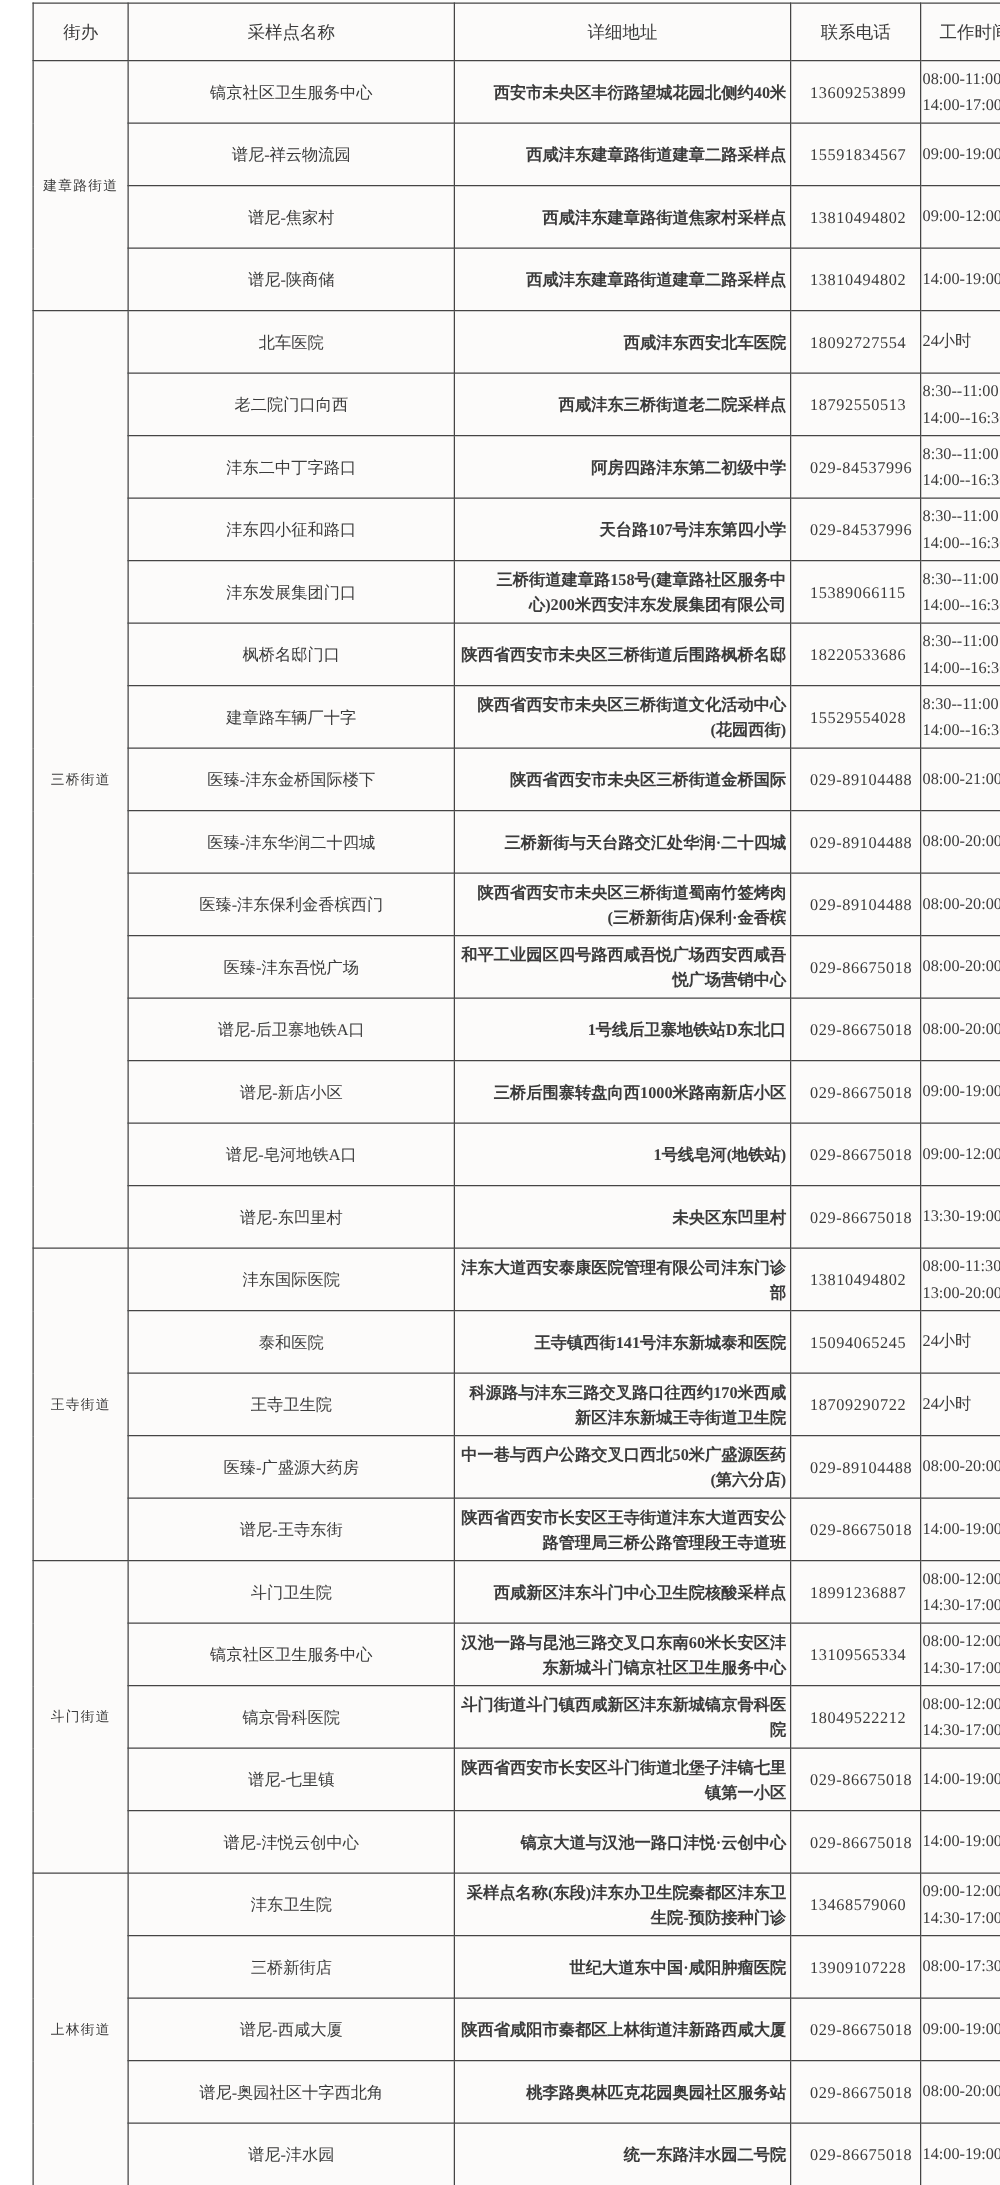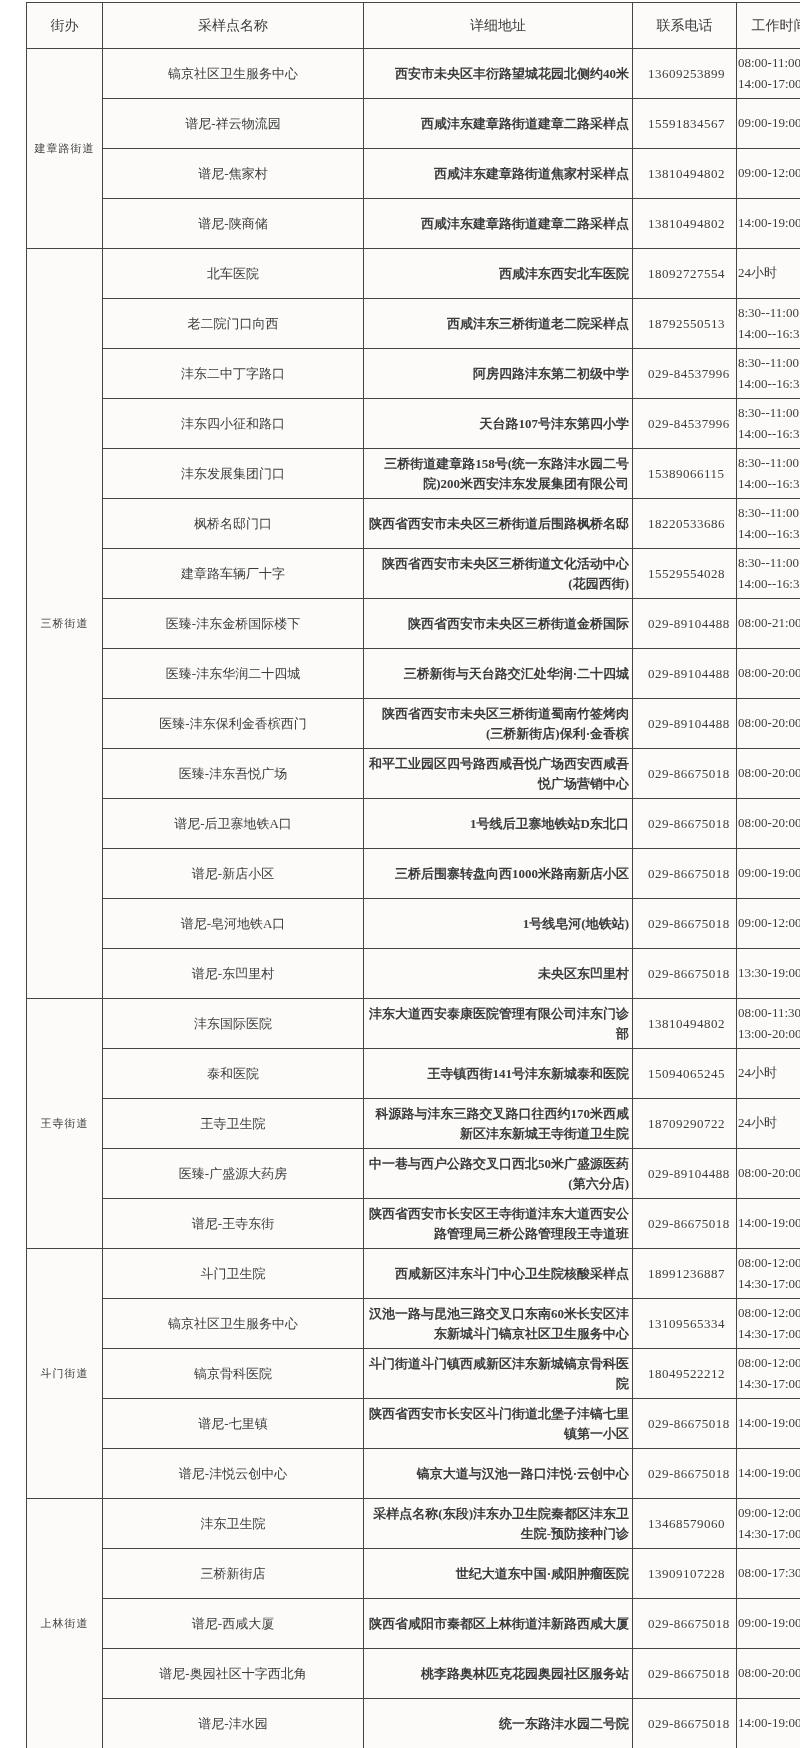--- a/index.html
+++ b/index.html
@@ -139,21 +139,21 @@
         </tr>
         <tr class="data-row">
           <td class="site-name-cell">沣东四小征和路口</td>
           <td class="address-cell">天台路107号沣东第四小学</td>
           <td class="phone-cell">029-84537996</td>
           <td class="hours-cell">8:30--11:00
 14:00--16:30</td>
         </tr>
         <tr class="data-row">
           <td class="site-name-cell">沣东发展集团门口</td>
-          <td class="address-cell">三桥街道建章路158号(统一东路沣水园二号院)200米西安沣东发展集团有限公司</td>
+          <td class="address-cell">三桥街道建章路158号(建章路社区服务中心)200米西安沣东发展集团有限公司</td>
           <td class="phone-cell">15389066115</td>
           <td class="hours-cell">8:30--11:00
 14:00--16:30</td>
         </tr>
         <tr class="data-row">
           <td class="site-name-cell">枫桥名邸门口</td>
           <td class="address-cell">陕西省西安市未央区三桥街道后围路枫桥名邸</td>
           <td class="phone-cell">18220533686</td>
           <td class="hours-cell">8:30--11:00
 14:00--16:30</td>

